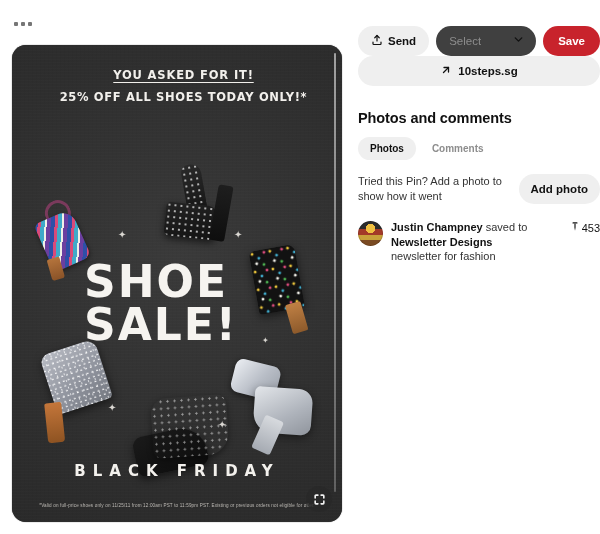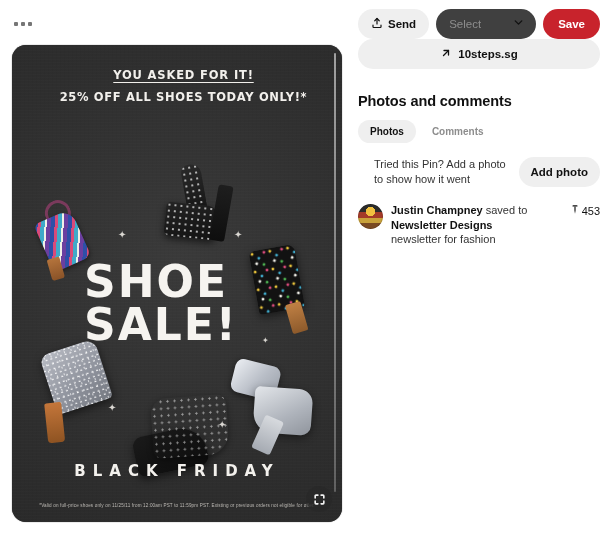--- a/index.html
+++ b/index.html
@@ -338,21 +338,21 @@
     line-height: 1;
     z-index: 5;
     opacity: .92;
   }
 
   
   .right-col {
     position: absolute;
     left: 358px; top: 0;
     width: 242px; height: 440px;
-    padding-top: 9px;
+    padding-top: 26px;
   }
 
   .action-row {
     display: flex;
     align-items: center;
     gap: 7px;
     height: 30px;
   }
 
   .btn {
@@ -445,21 +445,20 @@
     margin-top: 14px;
     display: flex;
     align-items: center;
     gap: 10px;
   }
   .prompt-text {
     flex: 1;
     font-size: 11px;
     color: #333;
     line-height: 1.33;
-    margin-left: 16px;
   }
   .btn-addphoto {
     background: #efefef;
     color: #111;
     padding: 0 12px;
     height: 30px;
     flex-shrink: 0;
   }
 
   .comment-row {

